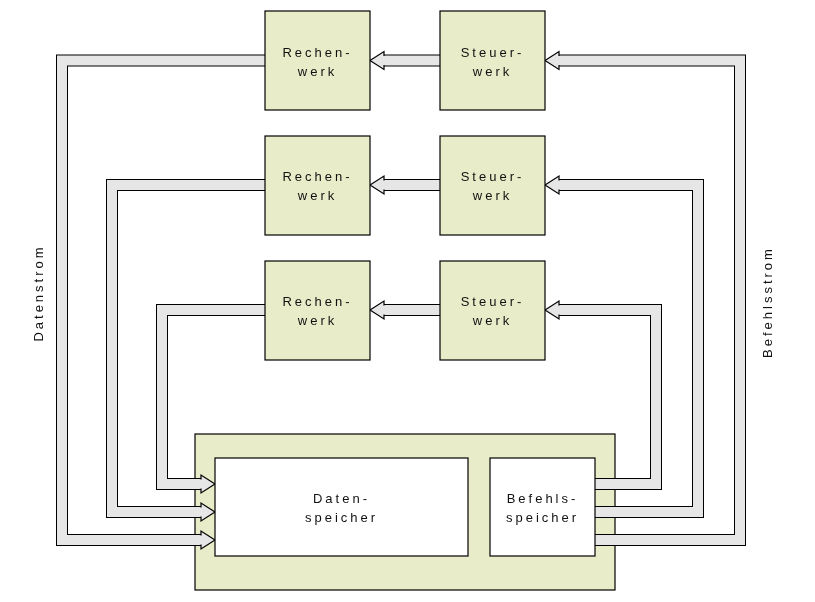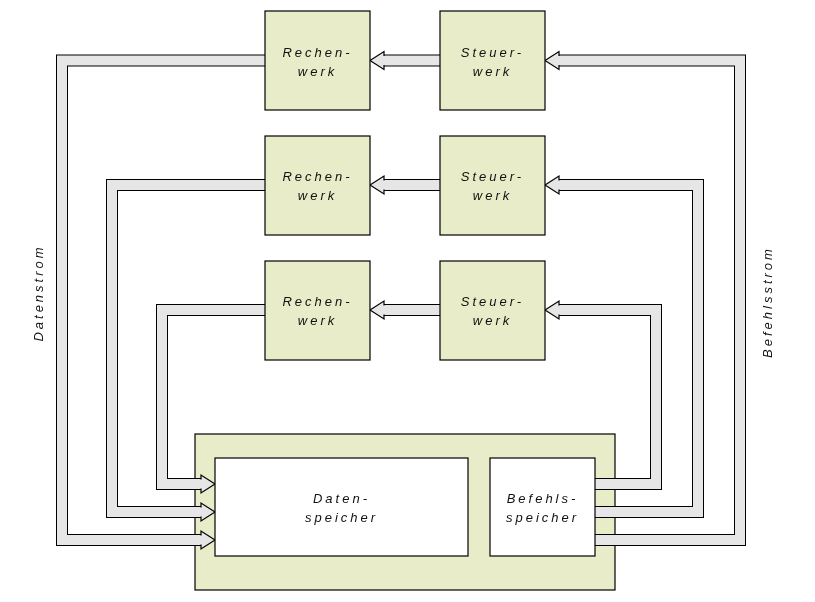--- a/index.html
+++ b/index.html
@@ -8,21 +8,20 @@
     background: var(--background, #ffffff);
     width: 815px;
     height: 602px;
     overflow: hidden;
   }
   .stage {
     position: relative;
     width: 815px;
     height: 602px;
     font-family: "Liberation Sans", sans-serif;
-    font-style: italic;
   }
   svg text {
     font-family: "Liberation Sans", sans-serif;
     font-size: 13px;
     letter-spacing: 3px;
     fill: #111111;
   }
   .enclosure {
     fill: var(--enclosure-fill, #e9ecc8);
     stroke: var(--outline, #000000);

